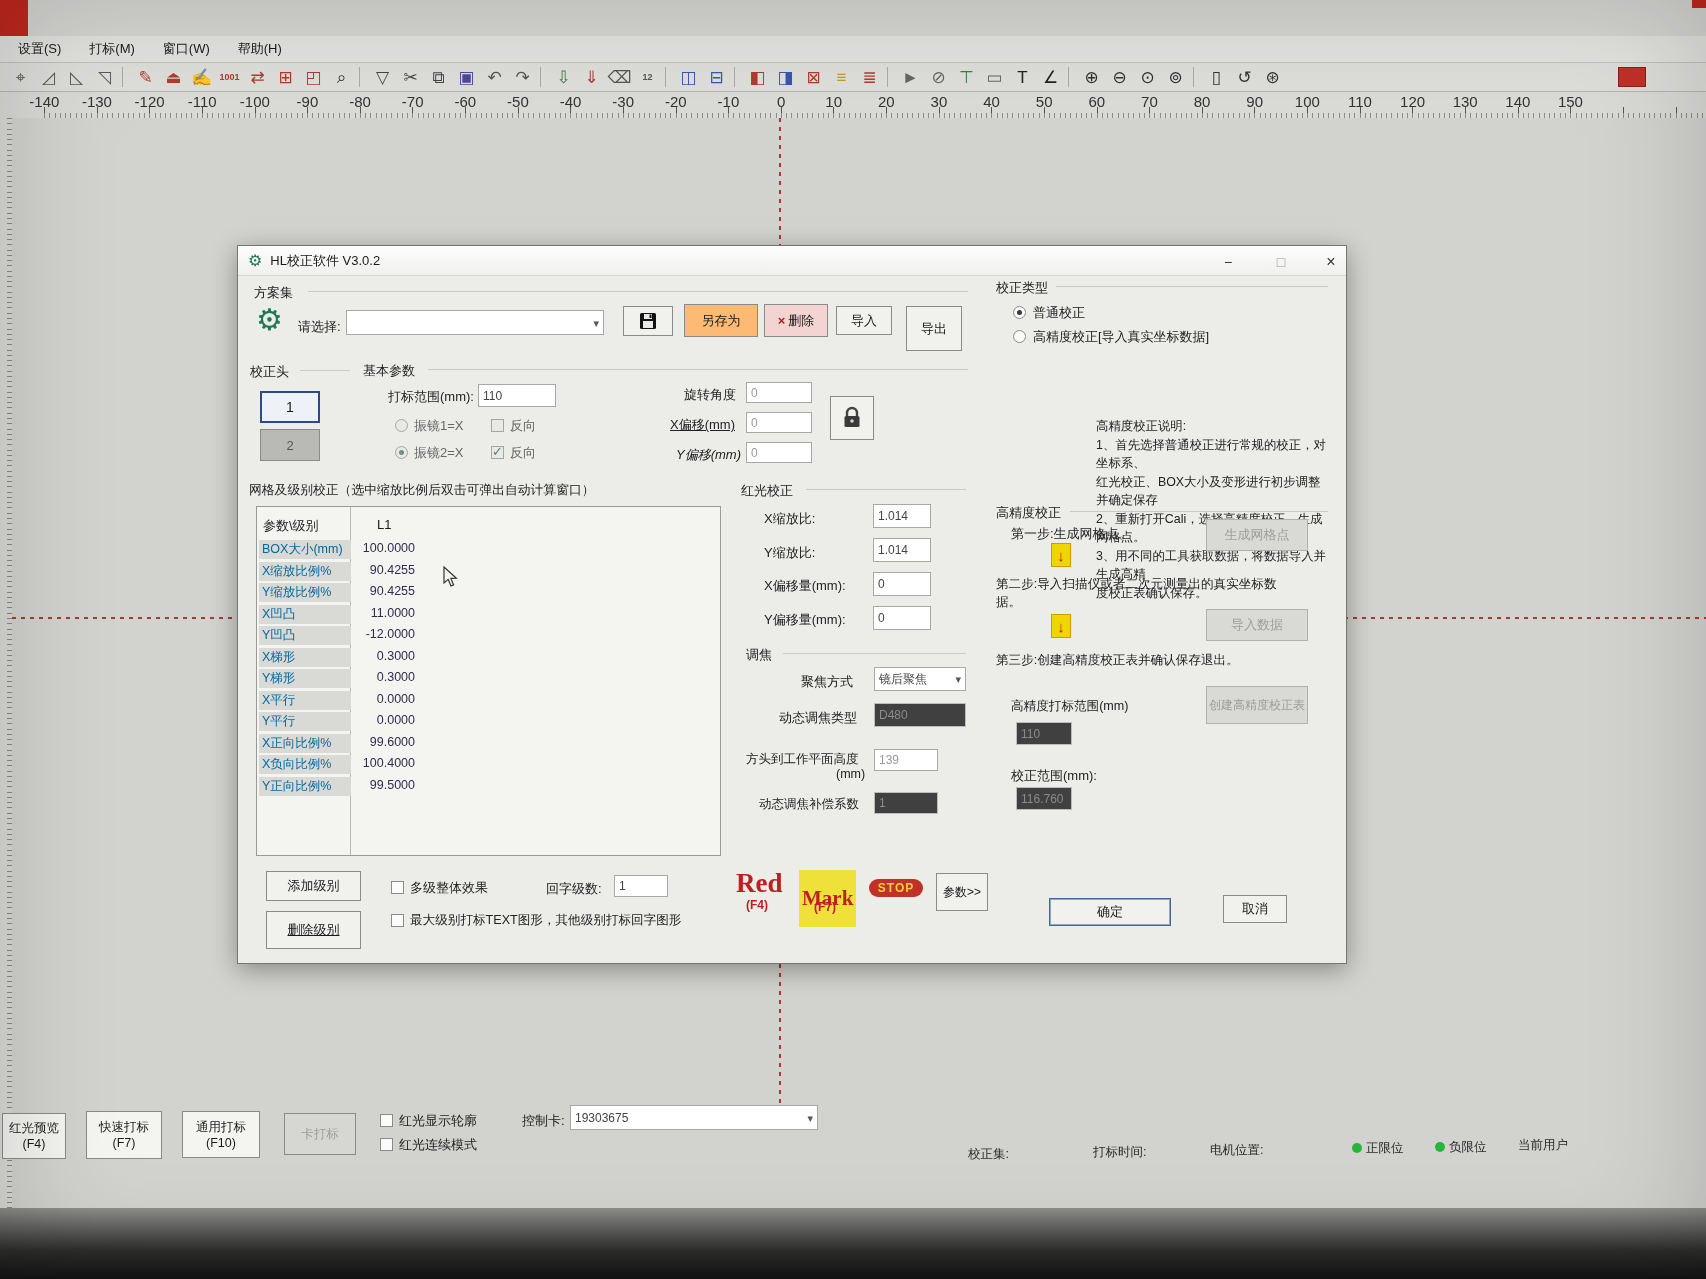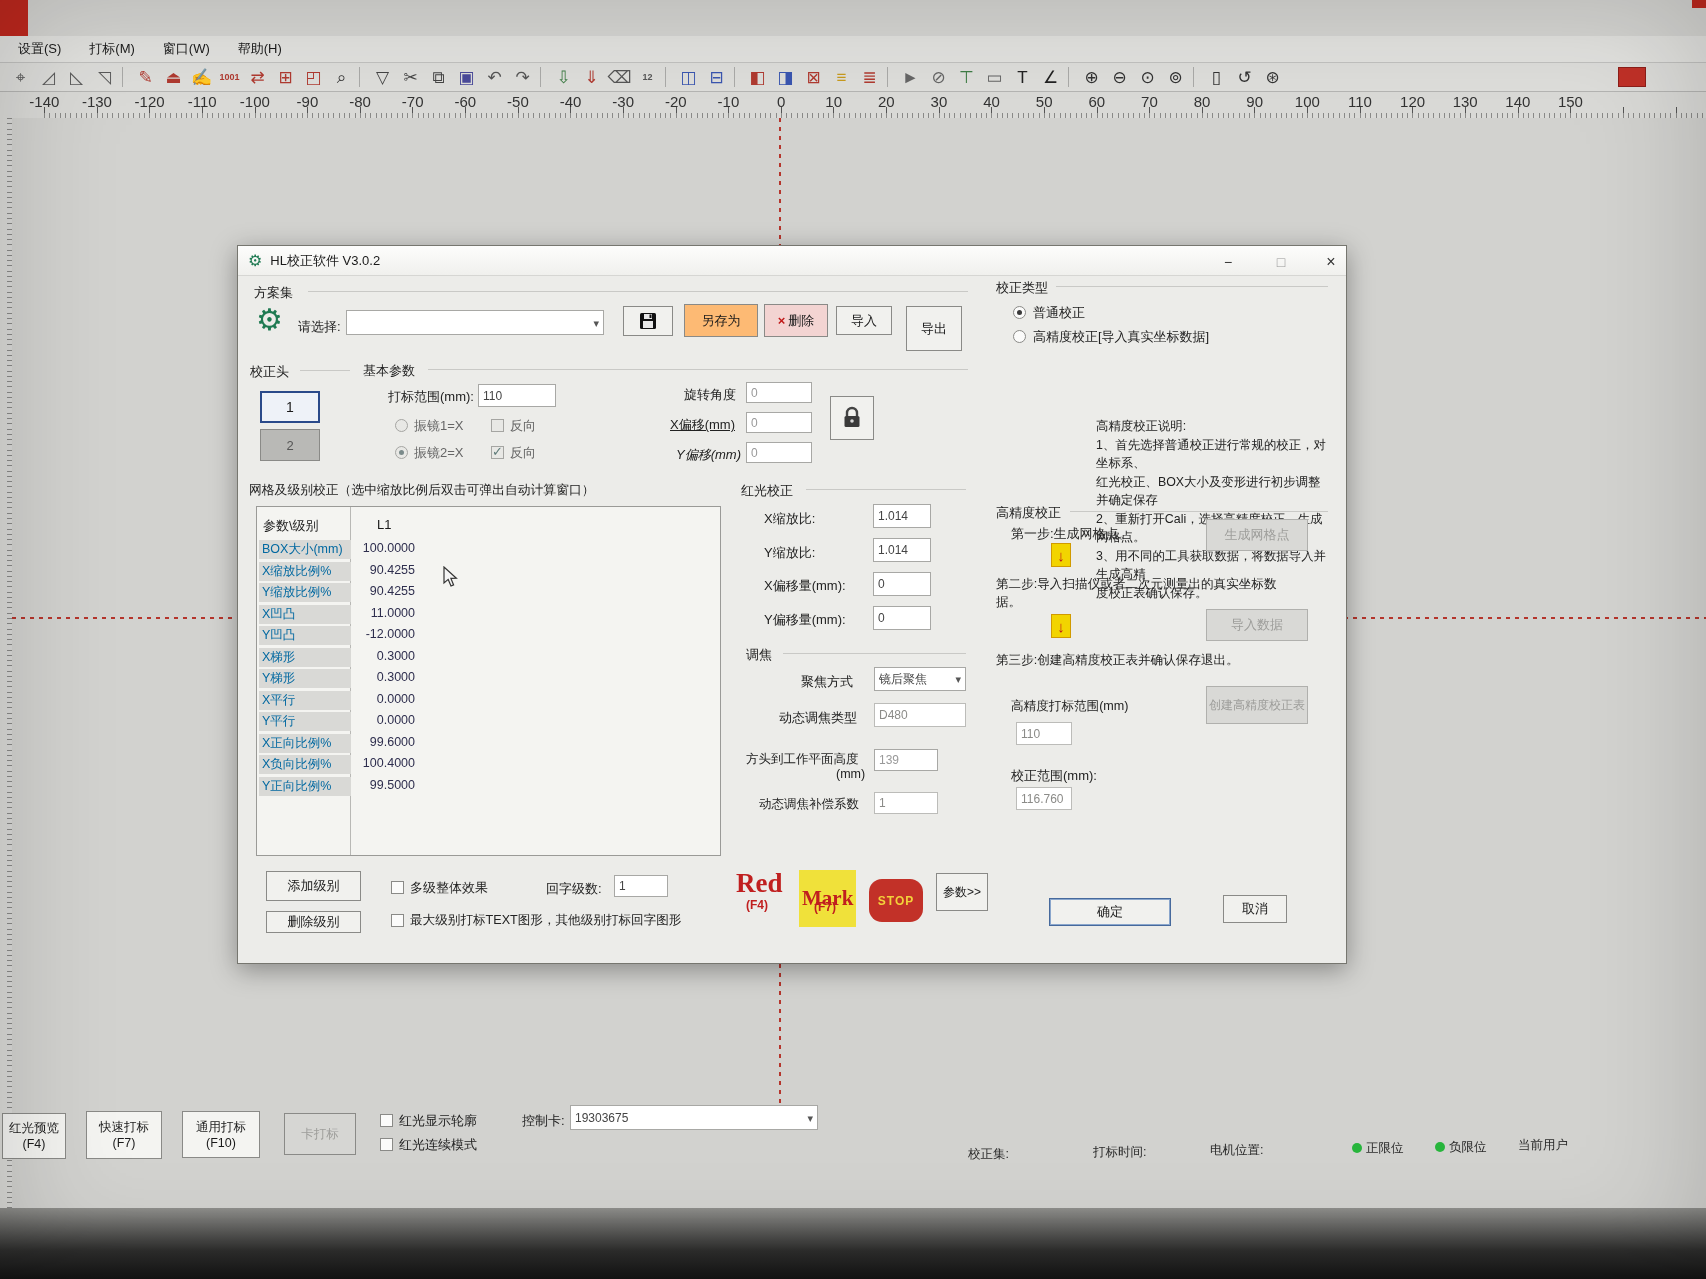--- a/index.html
+++ b/index.html
@@ -47,21 +47,21 @@
     background:linear-gradient(#fdfdfc,#f0f0ed);border-bottom:1px solid #d6d6d3;
     display:flex;align-items:center;padding-left:10px;box-sizing:border-box;gap:8px;}
   .dlg-title .gear{color:#1f7a52;font-size:16px;line-height:1;}
   .wbtn{position:absolute;top:5px;width:30px;height:21px;display:flex;align-items:center;
     justify-content:center;font-size:14px;color:#333;cursor:default;}
   .grp{position:absolute;font-size:13px;color:#222;background:#ecece9;padding-right:4px;}
   .gline{position:absolute;height:1px;background:#c9c9c6;}
   .lbl{position:absolute;font-size:13px;color:#222;white-space:nowrap;}
   .inp{position:absolute;background:#fff;border:1px solid #a8a8a5;font-size:12px;color:#444;
     padding:0 4px;display:flex;align-items:center;box-sizing:border-box;}
-  .inp.gray{background:#ffffff;color:#8b8b88;border-color:#bcbcb9;}
+  .inp.gray{background:#404040;color:#8b8b88;border-color:#bcbcb9;}
   .dd::after{content:"▾";position:absolute;right:4px;top:50%;transform:translateY(-50%);
     color:#555;font-size:11px;}
   .btn{position:absolute;background:#f1f1ee;border:1px solid #8a8a87;display:flex;
     align-items:center;justify-content:center;font-size:13px;color:#1a1a1a;text-align:center;
     box-sizing:border-box;cursor:default;}
   .btn.green{background:#fdba74;}
   .btn.pink{background:#f3d4d2;}
   .btn.dis{background:#d9d9d6;color:#9d9d9a;border-color:#b0b0ad;}
   .btn.head1{border:2px solid #2a4a8a;background:#eef2f8;font-size:14px;}
   .btn.head2{background:#b9b9b6;color:#555;}
@@ -390,33 +390,33 @@
     <div class="yarrow" style="left:813px;top:368px;"></div>
     <div class="btn dis" style="left:968px;top:363px;width:102px;height:32px;">导入数据</div>
     <div class="lbl" style="left:758px;top:406px;font-size:12.6px;">第三步:创建高精度校正表并确认保存退出。</div>
     <div class="lbl" style="left:773px;top:452px;font-size:12.6px;">高精度打标范围(mm)</div>
     <div class="inp gray" style="left:778px;top:476px;width:56px;height:23px;">110</div>
     <div class="btn dis" style="left:968px;top:440px;width:102px;height:38px;font-size:12px;white-space:normal;padding:2px;line-height:15px;">创建高精度校正表</div>
     <div class="lbl" style="left:773px;top:521px;">校正范围(mm):</div>
     <div class="inp gray" style="left:778px;top:541px;width:56px;height:23px;">116.760</div>
 
     <div class="btn" style="left:28px;top:625px;width:95px;height:30px;">添加级别</div>
-    <div class="btn" style="left:28px;top:665px;width:95px;height:22px;">删除级别</div>
+    <div class="btn" style="left:28px;top:665px;width:95px;height:38px;text-decoration:underline;">删除级别</div>
     <span class="cb" style="left:153px;top:635px;"></span>
     <div class="rlabel" style="left:172px;top:633px;">多级整体效果</div>
     <div class="lbl" style="left:308px;top:634px;">回字级数:</div>
     <div class="inp" style="left:376px;top:629px;width:54px;height:22px;">1</div>
     <span class="cb" style="left:153px;top:668px;"></span>
     <div class="rlabel" style="left:172px;top:666px;font-size:12.6px;">最大级别打标TEXT图形，其他级别打标回字图形</div>
 
     <div class="redtxt" style="left:498px;top:622px;font-size:27px;">Red</div>
     <div class="redtxt" style="left:508px;top:652px;font-size:12px;font-family:'Liberation Sans',sans-serif;">(F4)</div>
     <div class="redtxt markhl" style="left:561px;top:624px;font-size:21px;">Mark</div>
     <div class="redtxt" style="left:576px;top:654px;font-size:12px;font-family:'Liberation Sans',sans-serif;">(F7)</div>
-    <div class="stopbtn" style="left:631px;top:633px;width:54px;height:43px;">STOP</div>
+    <div class="stopbtn" style="left:631px;top:633px;width:54px;height:18px;">STOP</div>
     <div class="btn" style="left:698px;top:627px;width:52px;height:38px;font-size:12px;">参数&gt;&gt;</div>
     <div class="btn ok" style="left:811px;top:652px;width:122px;height:28px;">确定</div>
     <div class="btn" style="left:985px;top:649px;width:64px;height:28px;">取消</div>
   </div>
 
   <div class="cursor" style="left:443px;top:566px;">
     <svg width="17" height="22" viewBox="0 0 17 22">
       <path d="M1 1 L1 17 L5.2 13.4 L8 20 L10.6 18.9 L7.9 12.4 L13.4 12.2 Z" fill="#f4f4f4" stroke="#333" stroke-width="1.2"></path>
     </svg>
   </div>

